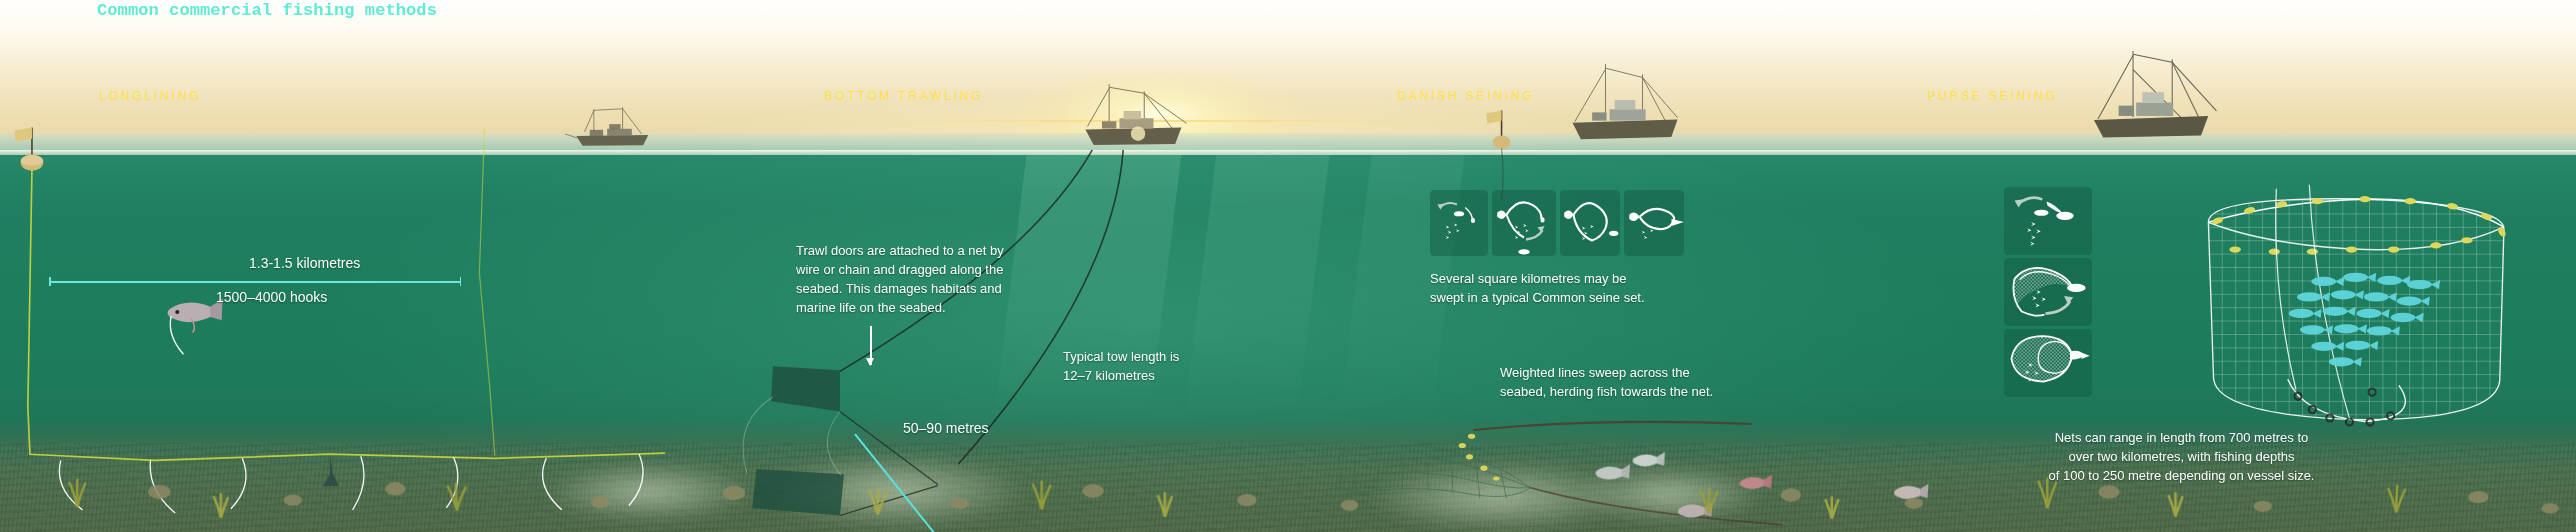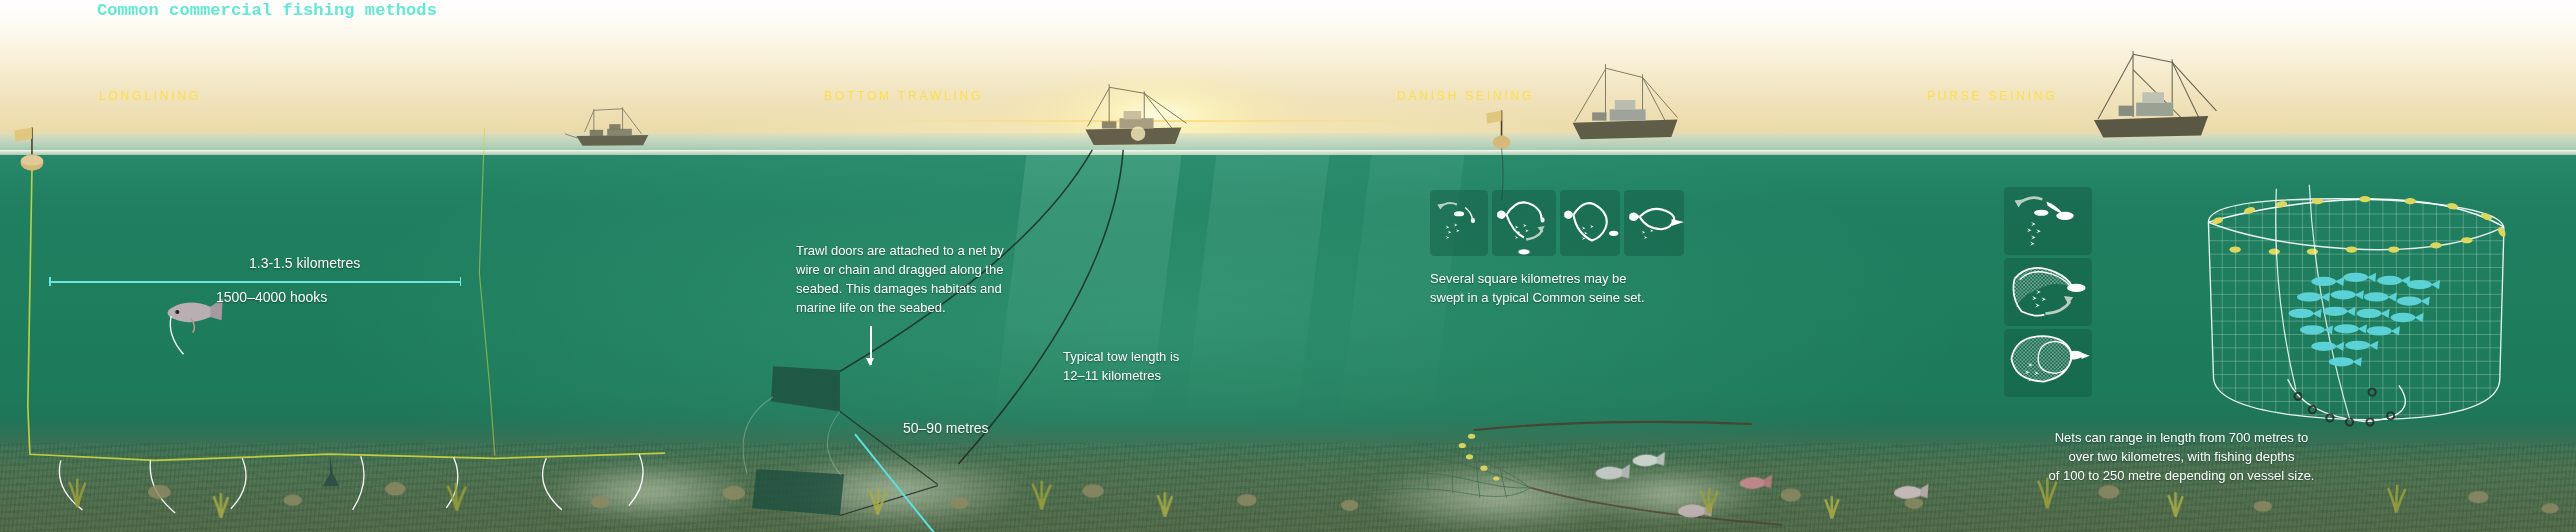--- a/index.html
+++ b/index.html
@@ -233,21 +233,21 @@
   <div class="note" style="left:796px;top:242px;width:216px;">
     <div>Trawl doors are attached to a net by</div>
     <div>wire or chain and dragged along the</div>
     <div>seabed. This damages habitats and</div>
     <div>marine life on the seabed.</div>
   </div>
   <div class="arrow-down" style="left:870px;top:326px;height:39px;"></div>
 
   <div class="note" style="left:1055px;top:348px;width:206px;margin-left:8px;">
     <div>Typical tow length is</div>
-    <div>12–11 kilometres</div>
+    <div>12–7 kilometres</div>
   </div>
 
   <div class="measure-diag" style="left: 855px; top: 433px; width: 132px; transform: rotate(51.3402deg);"></div>
   <div class="dim-label" style="left:903px;top:420px;">50–90 metres</div>
 
   <div class="tile" style="left:1430px;top:190px;width:58px;height:66px;">
     <svg viewBox="0 0 112 128">
       <path d="M18 34 Q34 20 52 28" stroke="#b9cfc2" stroke-width="4" fill="none"></path>
       <path d="M20 38 L14 28 L28 26 Z" fill="#b9cfc2"></path>
       <ellipse cx="56" cy="46" rx="10" ry="5" fill="#fff"></ellipse>
@@ -316,20 +316,24 @@
     <path d="M44 14 L14 20 L16 40 L44 34 Z" fill="#dfc77e"></path>
     <ellipse cx="44" cy="76" rx="17" ry="13" fill="#d6b878"></ellipse>
     <path d="M44 88 Q50 140 44 190" stroke="#2c3b33" stroke-width="1.6" fill="none" opacity=".7"></path>
   </svg>
 
   <div class="note" style="left:1430px;top:270px;width:268px;">
     <div>Several square kilometres may be</div>
     <div>swept in a typical Common seine set.</div>
   </div>
 
+  <div class="note" style="left:1500px;top:364px;width:289px;">
+    <div>Weighted lines sweep across the</div>
+    <div>seabed, herding fish towards the net.</div>
+  </div>
 
   <svg class="ds-svg" style="left:1288px;top:392px;width:644px;height:141px;" viewBox="0 0 1250 274" width="644" height="141">
     <g stroke="#3f6b52" stroke-width="1.6" fill="none" opacity=".85">
       <path d="M100 120 Q230 90 330 118 Q420 146 470 186"></path>
       <path d="M100 200 Q240 178 340 196 Q430 214 470 186"></path>
       <path d="M130 112 L130 196"></path>
         <path d="M175 106 L172 192"></path>
       <path d="M220 102 L222 190"></path>
         <path d="M268 104 L272 192"></path>
       <path d="M316 114 L320 198"></path>

